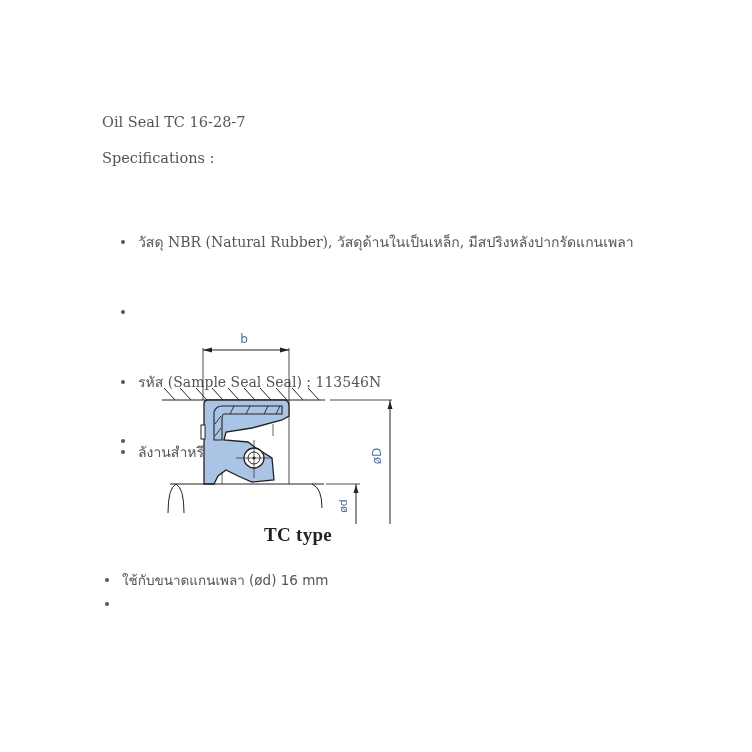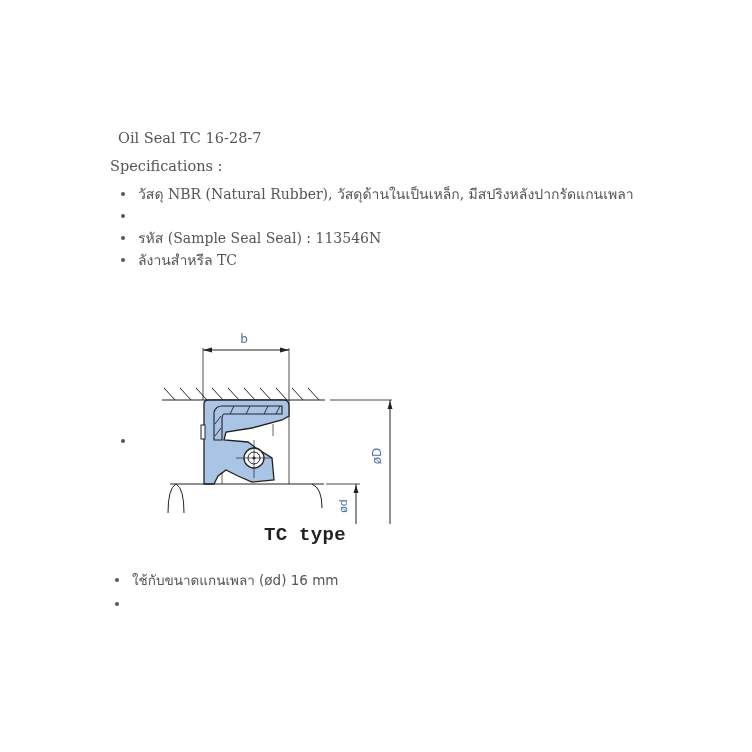--- a/index.html
+++ b/index.html
@@ -17,45 +17,46 @@
     }
     .content {
       position: absolute;
       left: 102px;
       top: 112px;
       width: 620px;
     }
     .title {
       font-size: 14.5px;
       line-height: 20px;
-      margin: 16px;
+      margin: 0;
       height: 20px;
     }
     .spec-label {
       font-size: 14.5px;
       line-height: 20px;
-      margin: 8px;
+      margin: 0;
       position: absolute;
       top: 36px;
     }
     ul.specs {
       list-style: none;
       margin: 0;
       padding: 0;
       position: absolute;
       top: 71px;
       left: 18px;
     }
     ul.specs li {
       position: relative;
       padding-left: 18px;
       font-size: 14px;
       line-height: 22px;
       height: 22px;
       white-space: nowrap;
+      margin-top: 48px;
     }
     ul.specs li .bullet {
       position: absolute;
       left: 1px;
       top: 9px;
       width: 4px;
       height: 4px;
       border-radius: 50%;
       background: #555555;
     }
@@ -79,33 +80,33 @@
       position: absolute;
       left: 40px;
       top: 0;
       width: 260px;
       height: 232px;
     }
     .diagram-caption {
       position: absolute;
       left: 104px;
       top: 196px;
-      font-family: Liberation Mono, monospace;
+      font-family: Liberation Serif, serif;
       font-weight: bold;
       font-size: 19px;
       color: #222222;
       letter-spacing: 0.3px;
     }
     ul.dims {
       list-style: none;
       margin: 0;
       padding: 0;
       position: absolute;
       top: 456px;
-      left: 12px;
+      left: 2px;
     }
     ul.dims li {
       position: relative;
       padding-left: 18px;
       font-family: "DejaVu Sans", "Liberation Sans", sans-serif;
       font-size: 13.5px;
       line-height: 24px;
       height: 24px;
       white-space: nowrap;
     }

